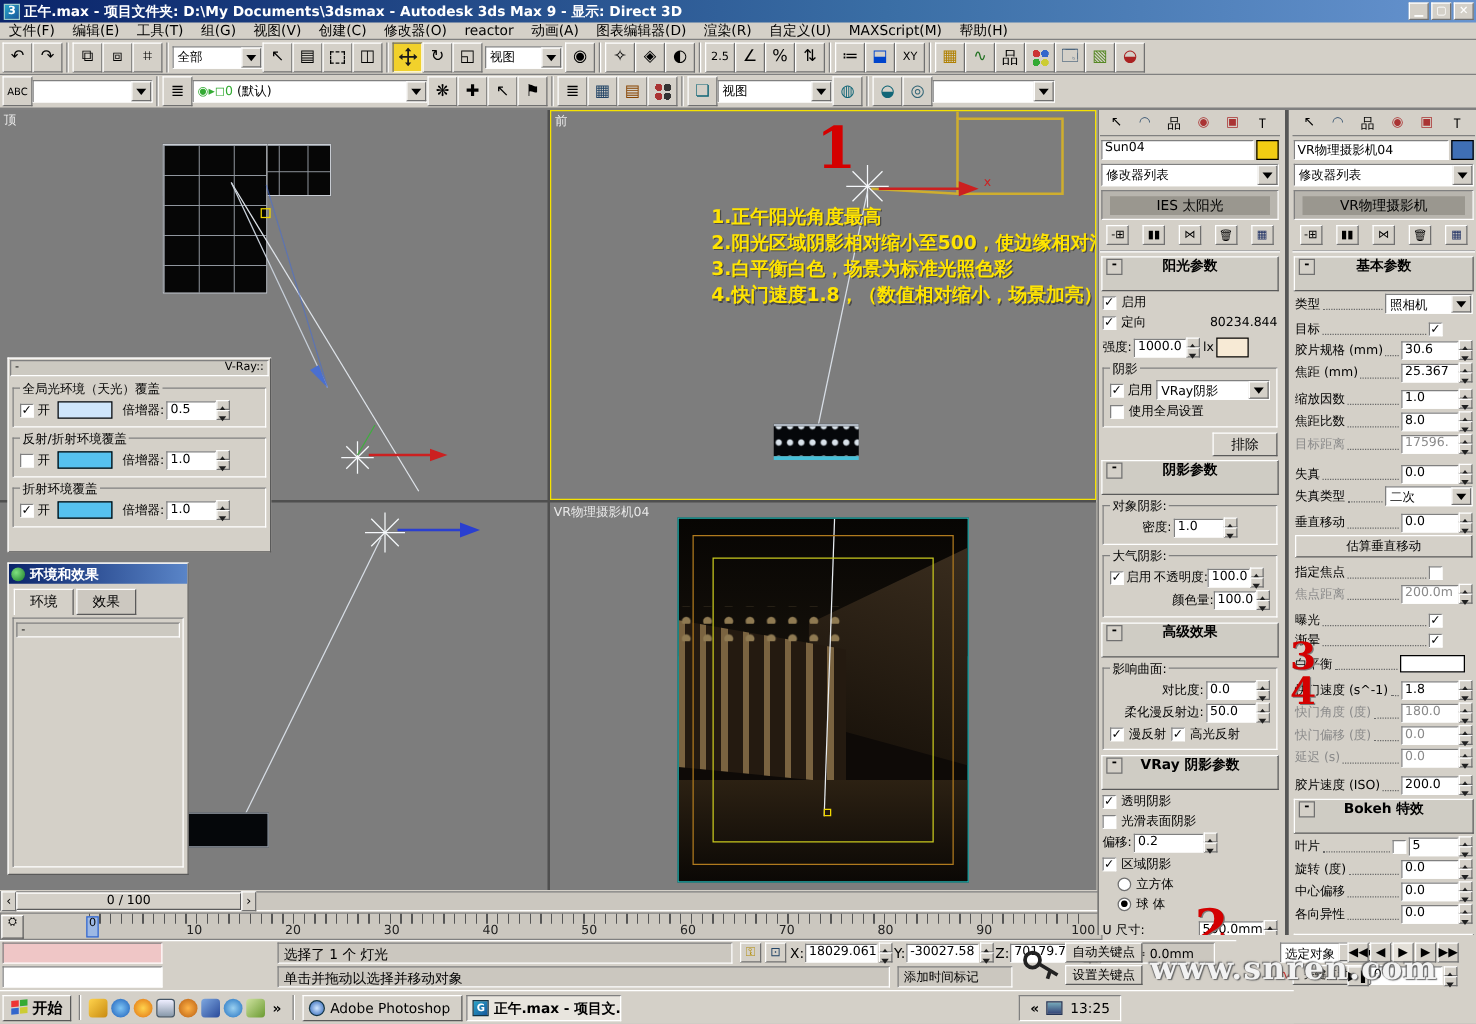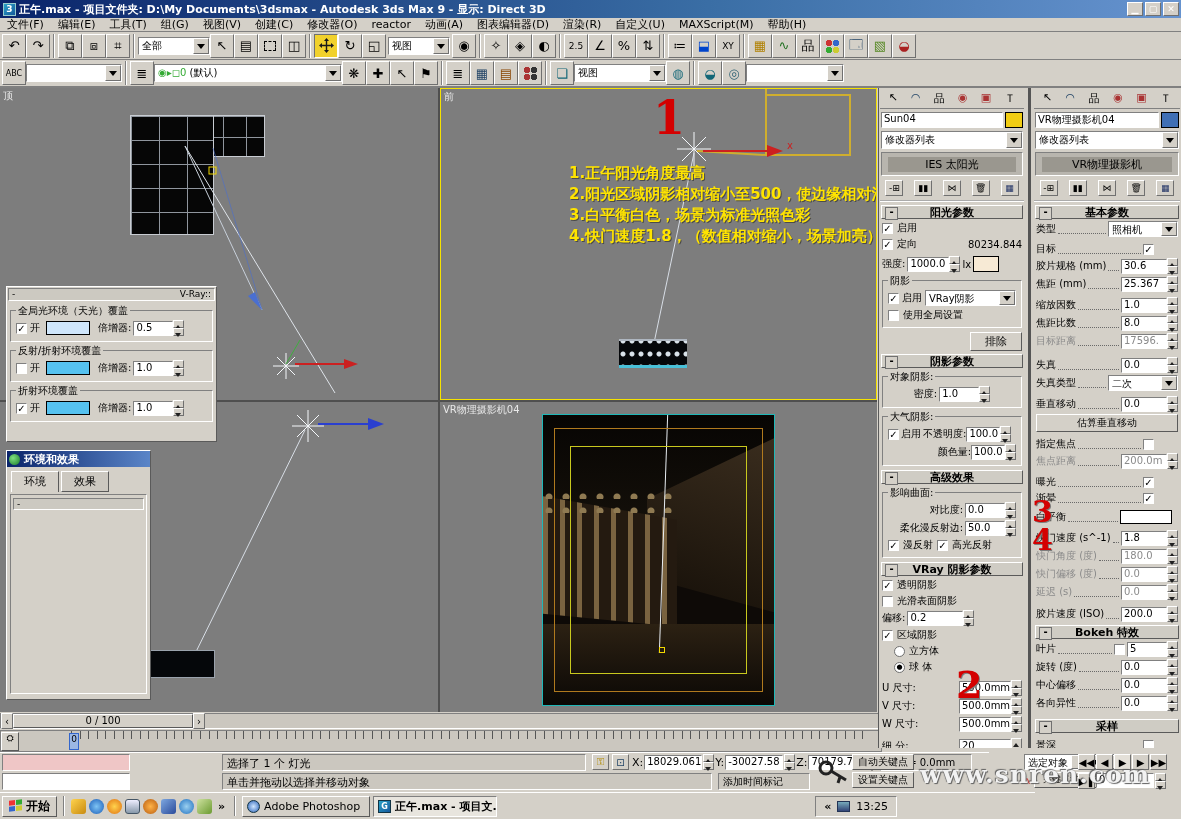--- a/index.html
+++ b/index.html
@@ -24,21 +24,21 @@
   .cb{display:inline-block;width:11px;height:11px;background:#fff;border:1px solid;
     border-color:#808080 #fff #fff #808080;font-size:10px;line-height:9px;text-align:center;
     font-weight:bold;flex:none;overflow:hidden;}
   .rad{display:inline-block;width:11px;height:11px;border-radius:50%;background:#fff;
     border:1px solid #707070;font-size:7px;line-height:9px;text-align:center;flex:none;overflow:hidden;}
   .spin{display:inline-flex;flex-direction:column;width:11px;height:16px;flex:none;}
   .spin i{flex:1;background:#d4d0c8;border:1px solid;border-color:#fff #707070 #707070 #fff;position:relative;}
   .spin i::after{content:"";position:absolute;left:1px;border:3px solid transparent;}
   .spin i.up::after{top:1px;border-bottom:4px solid #202020;}
   .spin i.dn::after{top:4px;border-top:4px solid #202020;}
-  .roll{position:relative;height:14px;background:#cfccc4;border:1px solid;border-color:#fff #5a5a5a #5a5a5a #fff;
+  .roll{position:relative;height:28px;background:#cfccc4;border:1px solid;border-color:#fff #5a5a5a #5a5a5a #fff;
     text-align:center;font-weight:bold;font-size:11px;line-height:14px;margin:3px 1px 2px;}
   .roll::before{content:"-";position:absolute;left:3px;top:1px;width:11px;height:11px;
     border:1px solid #707070;line-height:8px;background:#d4d0c8;font-weight:bold;font-size:10px;}
   .group{border:1px solid;border-color:#808080 #fff #fff #808080;position:relative;
     margin:8px 2px 4px;padding:7px 3px 3px;}
   .group>.gt{position:absolute;top:-7px;left:5px;background:#d4d0c8;padding:0 2px;font-size:10px;}
   .prow{display:flex;align-items:center;margin:2px 2px;font-size:10px;white-space:nowrap;}
   .prow .lead{flex:1;border-bottom:1px dotted #6a6a6a;margin:0 2px;height:9px;}
   .prow.dis,.prow.dis .field{color:#8a8a8a;}
   .w40{width:40px;}.w46{width:46px;}.w52{width:52px;}
@@ -791,20 +791,32 @@
 <div class="abs" style="left:0;top:712px;width:882px;height:18px;background:#d4d0c8;display:flex;align-items:center;">
   <div class="sunken" style="flex:1;height:16px;display:flex;align-items:center;background:#cbc7bf;">
     <span class="navbtn" style="width:12px;">‹</span>
     <span class="raised" style="width:180px;height:14px;text-align:center;background:#d4d0c8;font-size:10px;">0 / 100</span>
     <span class="navbtn" style="width:12px;">›</span>
   </div>
 </div>
 <div class="abs" style="left:0;top:730px;width:882px;height:22px;background:#cbc7bf;border:1px solid #808080;">
   <div class="abs" style="left:70px;top:0;width:800px;height:8px;background:repeating-linear-gradient(90deg,#555 0 1px,transparent 1px 8.6px);"></div>
   <div class="abs" style="left:68px;top:2px;width:10px;height:17px;background:#9cb8e4;border:1px solid #36c;font-size:9px;text-align:center;">0</div>
+  <div class="abs" style="left:0;top:8px;width:870px;height:12px;font-size:10px;color:#222;">
+    <span class="abs" style="left:148px;">10</span>
+      <span class="abs" style="left:227px;">20</span>
+    <span class="abs" style="left:306px;">30</span>
+      <span class="abs" style="left:385px;">40</span>
+    <span class="abs" style="left:464px;">50</span>
+      <span class="abs" style="left:543px;">60</span>
+    <span class="abs" style="left:622px;">70</span>
+      <span class="abs" style="left:701px;">80</span>
+    <span class="abs" style="left:780px;">90</span>
+      <span class="abs" style="left:856px;">100</span>
+  </div>
   <div class="abs raised" style="left:-0px;top:1px;width:18px;height:19px;background:#d4d0c8;font-size:9px;text-align:center;">⛭</div>
 </div>
 
 <div class="abs" style="left:0;top:752px;width:989px;height:40px;background:#d4d0c8;border-top:1px solid #fff;">
   <div class="abs sunken" style="left:2px;top:1px;width:128px;height:17px;background:#efc6c6;"></div>
   <div class="abs sunken" style="left:2px;top:20px;width:128px;height:17px;background:#fff;"></div>
 
   <div class="abs sunken" style="left:222px;top:1px;width:364px;height:17px;background:#cbc7bf;padding:1px 4px;font-size:11px;"><span>选择了 1 个 灯光</span></div>
   <div class="abs sunken" style="left:222px;top:20px;width:490px;height:17px;background:#cbc7bf;padding:1px 4px;font-size:11px;"><span>单击并拖动以选择并移动对象</span></div>
 

